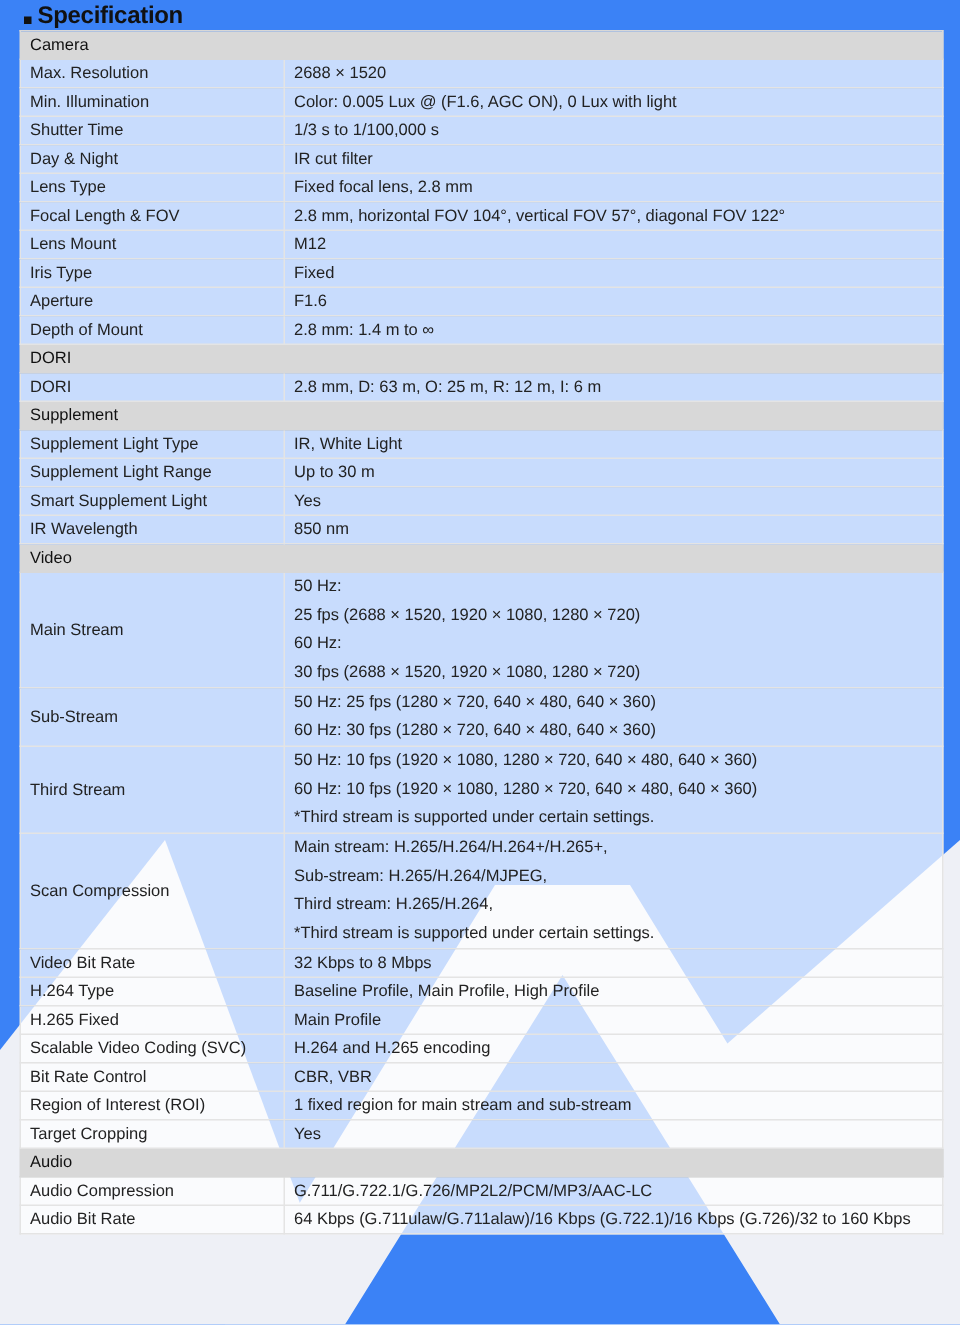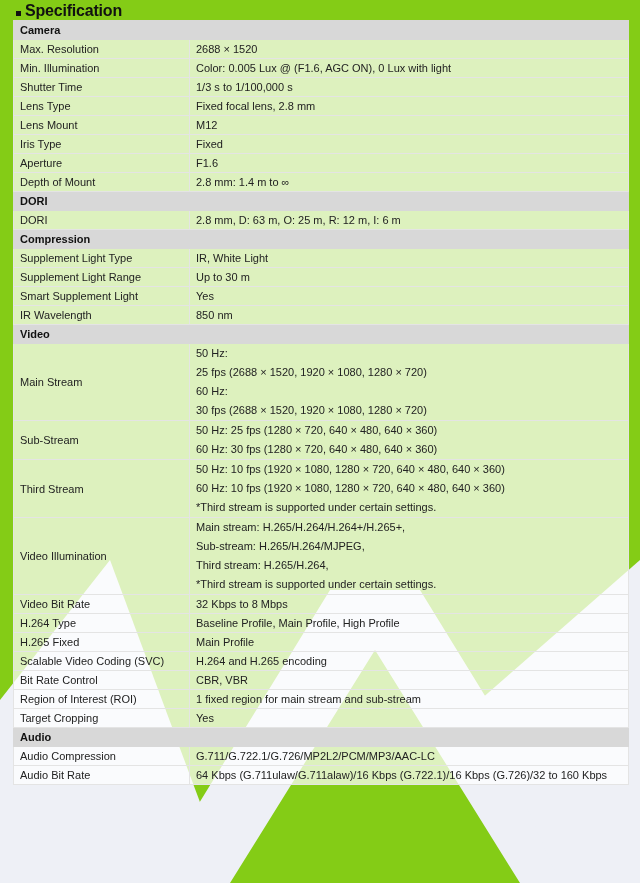--- a/index.html
+++ b/index.html
@@ -8,21 +8,21 @@
       height: 883px;
       background: #ffffff;
       overflow: hidden;
       font-family: "Liberation Sans", "DejaVu Sans", sans-serif;
       color: #1a1a1a;
     }
     .page {
       position: relative;
       width: 640px;
       height: 883px;
-      background: #84cc16;
+      background: #3b82f6;
     }
     .watermark {
       position: absolute;
       left: 0; top: 0;
       width: 640px; height: 883px;
       pointer-events: none;
       z-index: 0;
     }
     .title-row {
       position: relative;
@@ -66,21 +66,21 @@
     }
     table.spec td.label {
       width: 176px;
       color: #222;
     }
     table.spec td.value {
       color: #222;
     }
     tr.section td {
       background: #d8d8d8;
-      font-weight: bold;
+      font-weight: normal;
       color: #111;
       border-color: #d8d8d8;
     }
     tr.data td {
       background: rgba(255,255,255,0.72);
     }
     .value-line {
       display: block;
       height: 19px;
       line-height: 19px;
@@ -112,24 +112,32 @@
         </tr>
         <tr class="data">
           <td class="label">Min. Illumination</td>
           <td class="value">Color: 0.005 Lux @ (F1.6, AGC ON), 0 Lux with light</td>
         </tr>
         <tr class="data">
           <td class="label">Shutter Time</td>
           <td class="value">1/3 s to 1/100,000 s</td>
         </tr>
         <tr class="data">
+          <td class="label">Day &amp; Night</td>
+          <td class="value">IR cut filter</td>
+        </tr>
+        <tr class="data">
           <td class="label">Lens Type</td>
           <td class="value">Fixed focal lens, 2.8 mm</td>
         </tr>
         <tr class="data">
+          <td class="label">Focal Length &amp; FOV</td>
+          <td class="value">2.8 mm, horizontal FOV 104°, vertical FOV 57°, diagonal FOV 122°</td>
+        </tr>
+        <tr class="data">
           <td class="label">Lens Mount</td>
           <td class="value">M12</td>
         </tr>
         <tr class="data">
           <td class="label">Iris Type</td>
           <td class="value">Fixed</td>
         </tr>
         <tr class="data">
           <td class="label">Aperture</td>
           <td class="value">F1.6</td>
@@ -139,21 +147,21 @@
           <td class="value">2.8 mm: 1.4 m to ∞</td>
         </tr>
         <tr class="section">
           <td colspan="2">DORI</td>
         </tr>
         <tr class="data">
           <td class="label">DORI</td>
           <td class="value">2.8 mm, D: 63 m, O: 25 m, R: 12 m, I: 6 m</td>
         </tr>
         <tr class="section">
-          <td colspan="2">Compression</td>
+          <td colspan="2">Supplement</td>
         </tr>
         <tr class="data">
           <td class="label">Supplement Light Type</td>
           <td class="value">IR, White Light</td>
         </tr>
         <tr class="data">
           <td class="label">Supplement Light Range</td>
           <td class="value">Up to 30 m</td>
         </tr>
         <tr class="data">
@@ -185,21 +193,21 @@
         </tr>
         <tr class="data">
           <td class="label">Third Stream</td>
           <td class="value">
             <span class="value-line">50 Hz: 10 fps (1920 × 1080, 1280 × 720, 640 × 480, 640 × 360)</span>
             <span class="value-line">60 Hz: 10 fps (1920 × 1080, 1280 × 720, 640 × 480, 640 × 360)</span>
             <span class="value-line">*Third stream is supported under certain settings.</span>
           </td>
         </tr>
         <tr class="data">
-          <td class="label">Video Illumination</td>
+          <td class="label">Scan Compression</td>
           <td class="value">
             <span class="value-line">Main stream: H.265/H.264/H.264+/H.265+,</span>
             <span class="value-line">Sub-stream: H.265/H.264/MJPEG,</span>
             <span class="value-line">Third stream: H.265/H.264,</span>
             <span class="value-line">*Third stream is supported under certain settings.</span>
           </td>
         </tr>
         <tr class="data">
           <td class="label">Video Bit Rate</td>
           <td class="value">32 Kbps to 8 Mbps</td>

